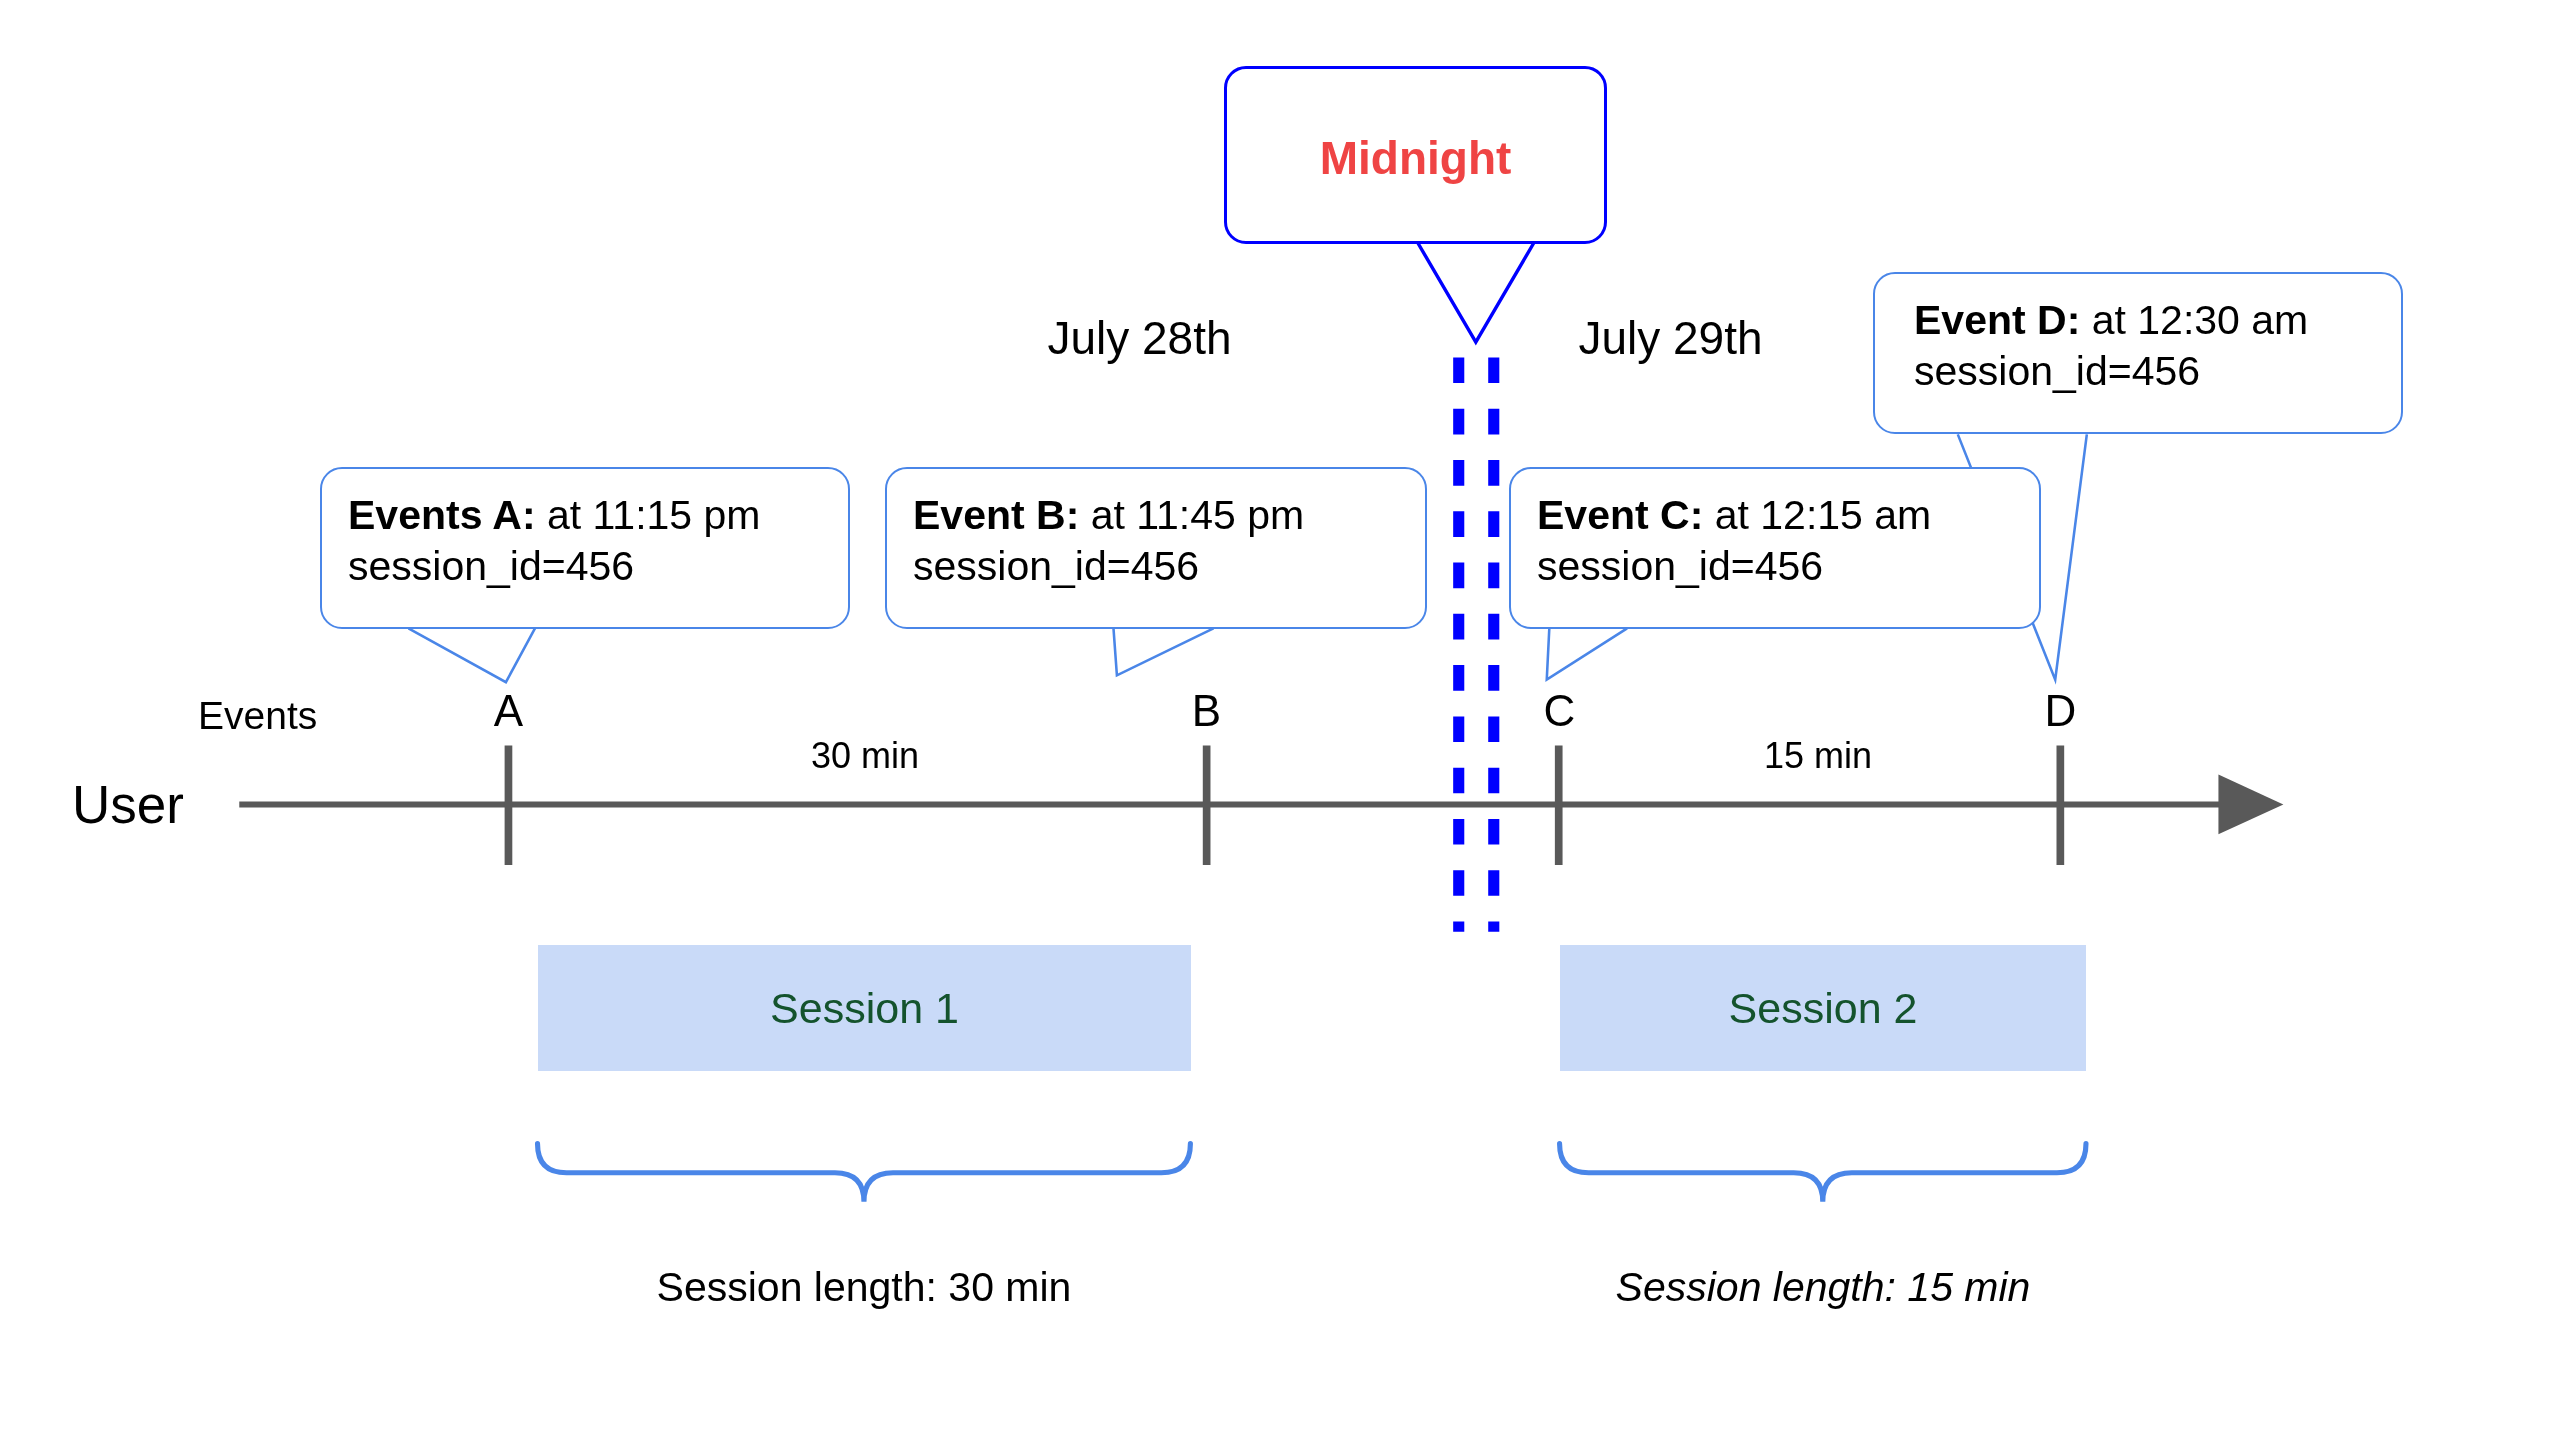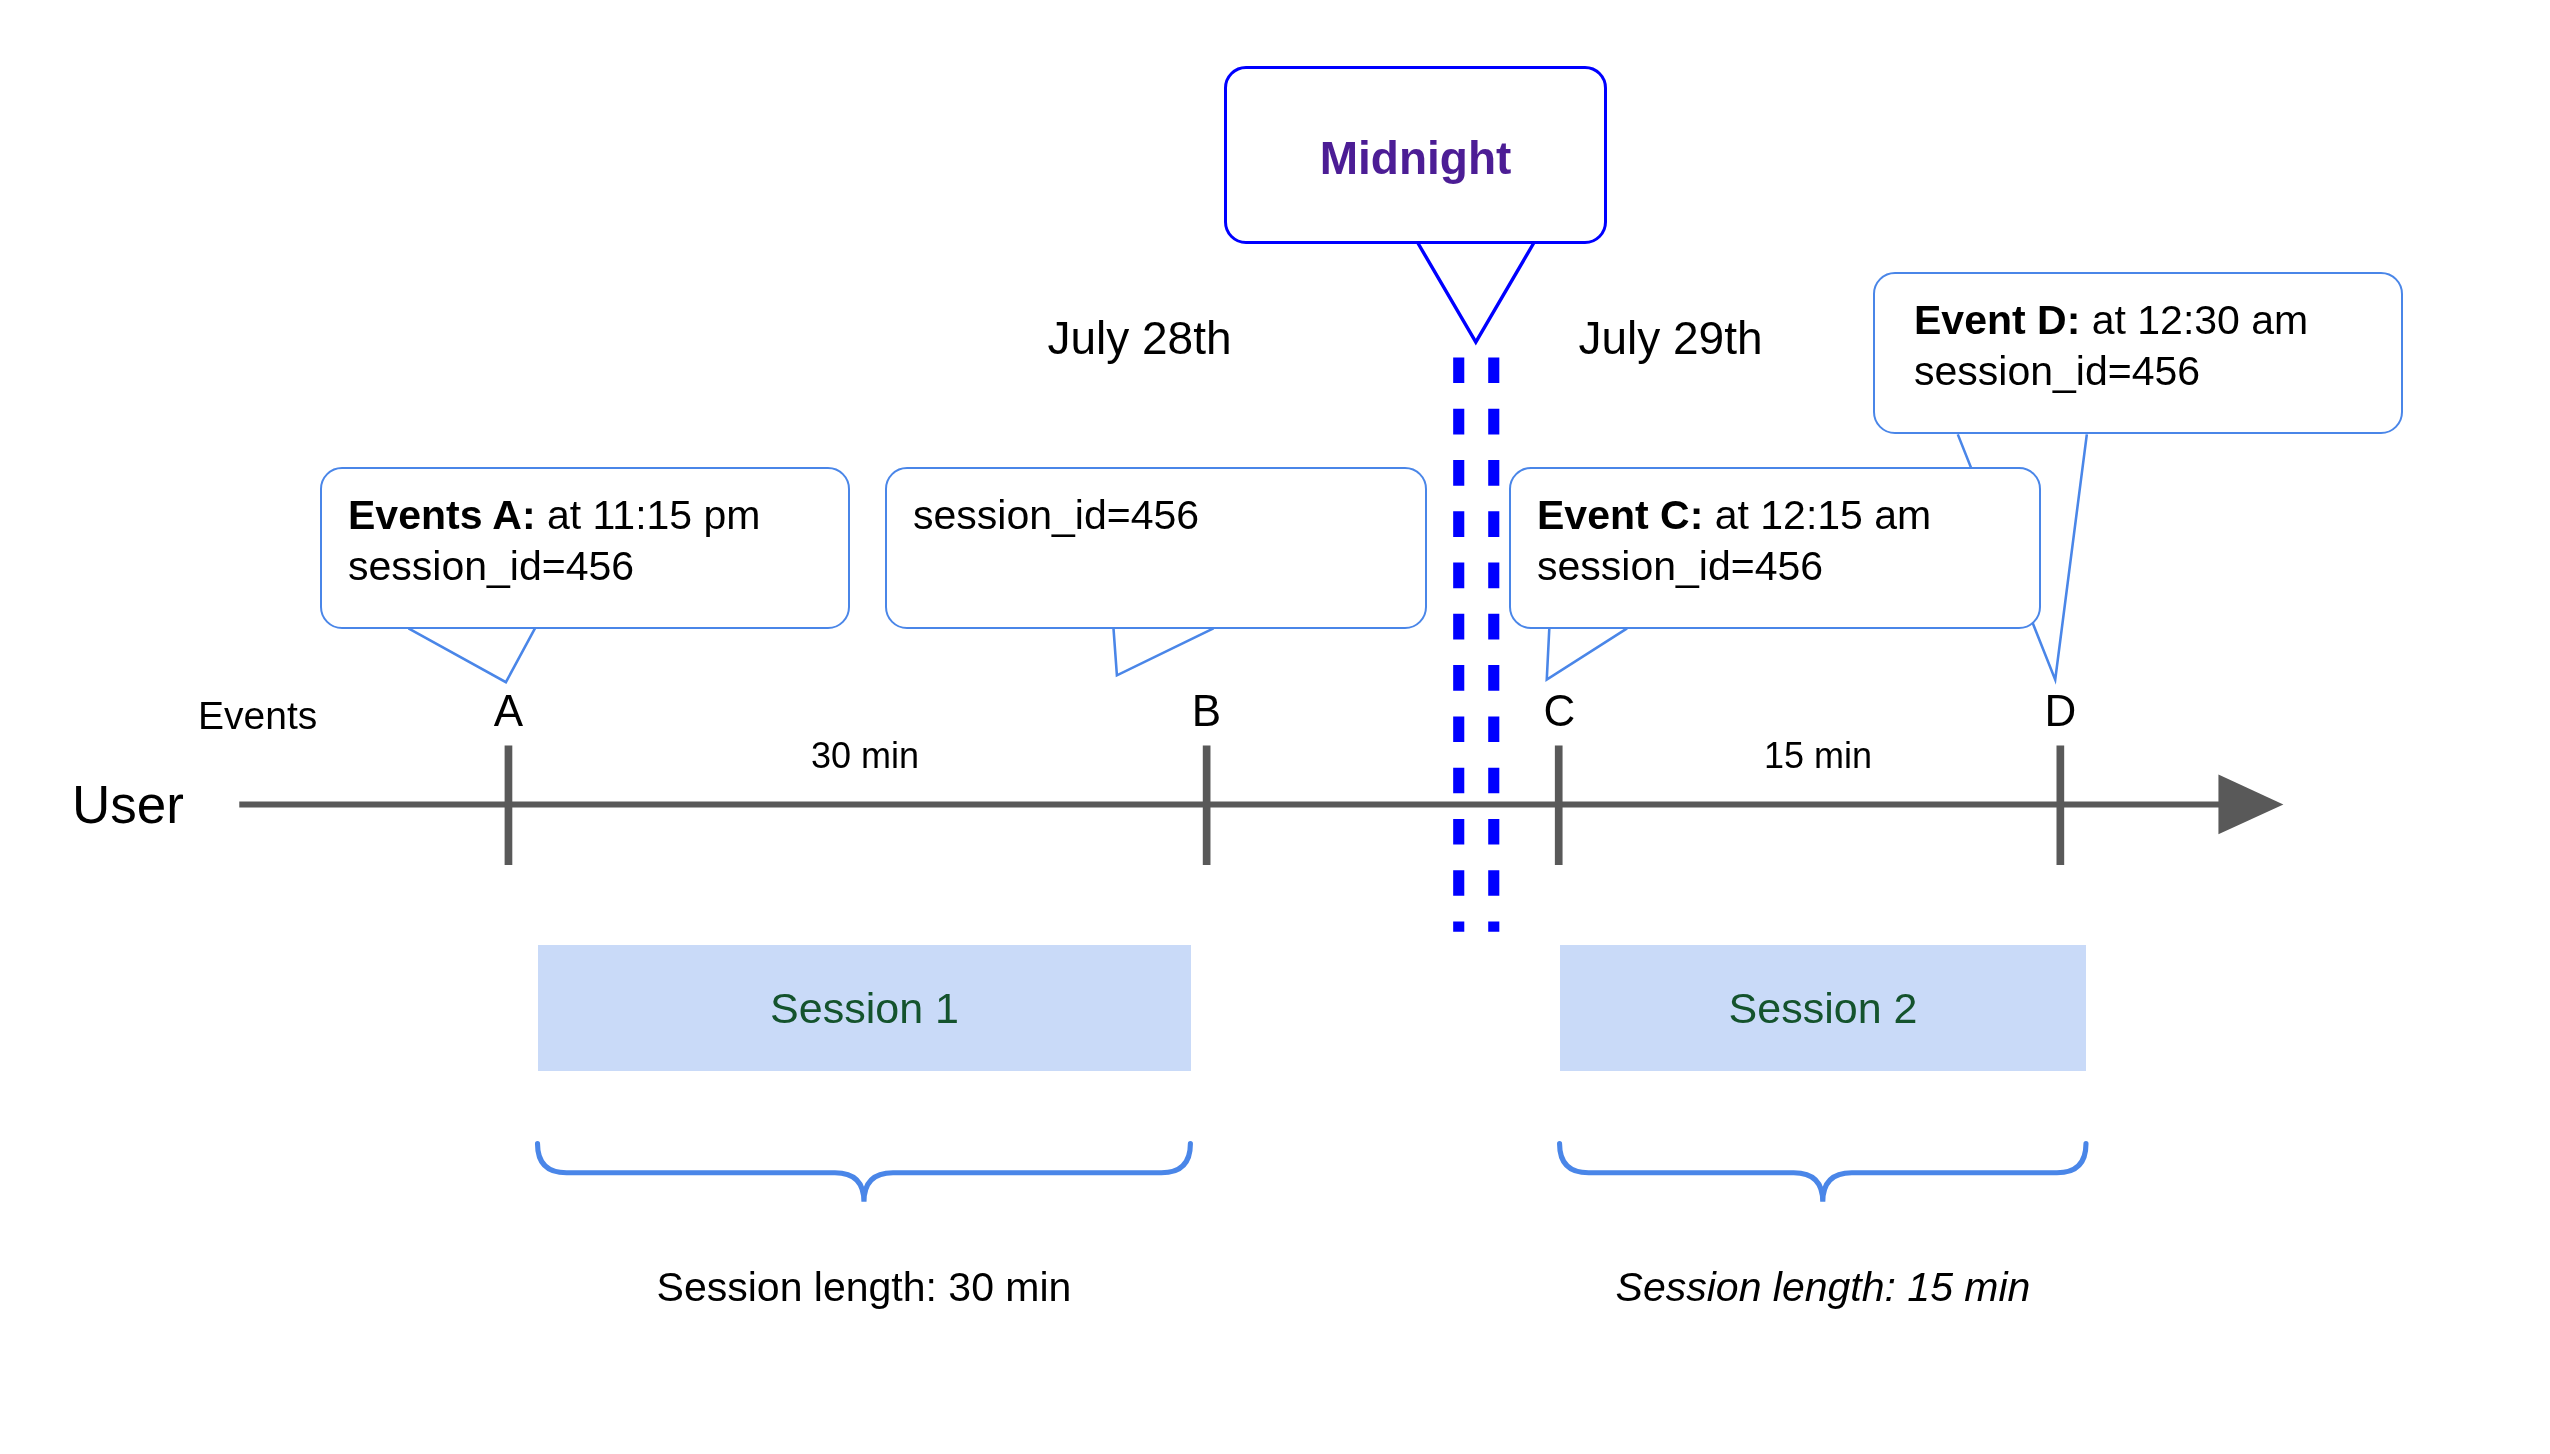--- a/index.html
+++ b/index.html
@@ -94,21 +94,21 @@
     border: 3.4px solid #0000ff;
     border-radius: 22px;
     background: #ffffff;
     display: flex;
     align-items: center;
     justify-content: center;
   }
   .midnight-box span {
     font-size: 46px;
     font-weight: bold;
-    color: #4c1d95;
+    color: #ef4444;
     margin-top: 6px;
   }
 </style>
 </head>
 <body>
 
 <div id="canvas">
 
   <svg id="vec" viewBox="0 0 2984 1702">
 
@@ -169,20 +169,21 @@
   <div class="midnight-box" style="left:1224px; top:66px; width:383px; height:178px;">
     <span>Midnight</span>
   </div>
 
   <div class="callout" style="left:320px; top:467px; width:530px; height:162px;">
     <div class="line"><b>Events A:</b><span> at 11:15 pm</span></div>
     <div class="line">session_id=456</div>
   </div>
 
   <div class="callout" style="left:885px; top:467px; width:542px; height:162px;">
+    <div class="line"><b>Event B:</b><span> at 11:45 pm</span></div>
     <div class="line">session_id=456</div>
   </div>
 
   <div class="callout" style="left:1509px; top:467px; width:532px; height:162px;">
     <div class="line"><b>Event C:</b><span> at 12:15 am</span></div>
     <div class="line">session_id=456</div>
   </div>
 
   <div class="callout" style="left:1873px; top:272px; width:530px; height:162px;padding-left:39px;">
     <div class="line"><b>Event D:</b><span> at 12:30 am</span></div>

